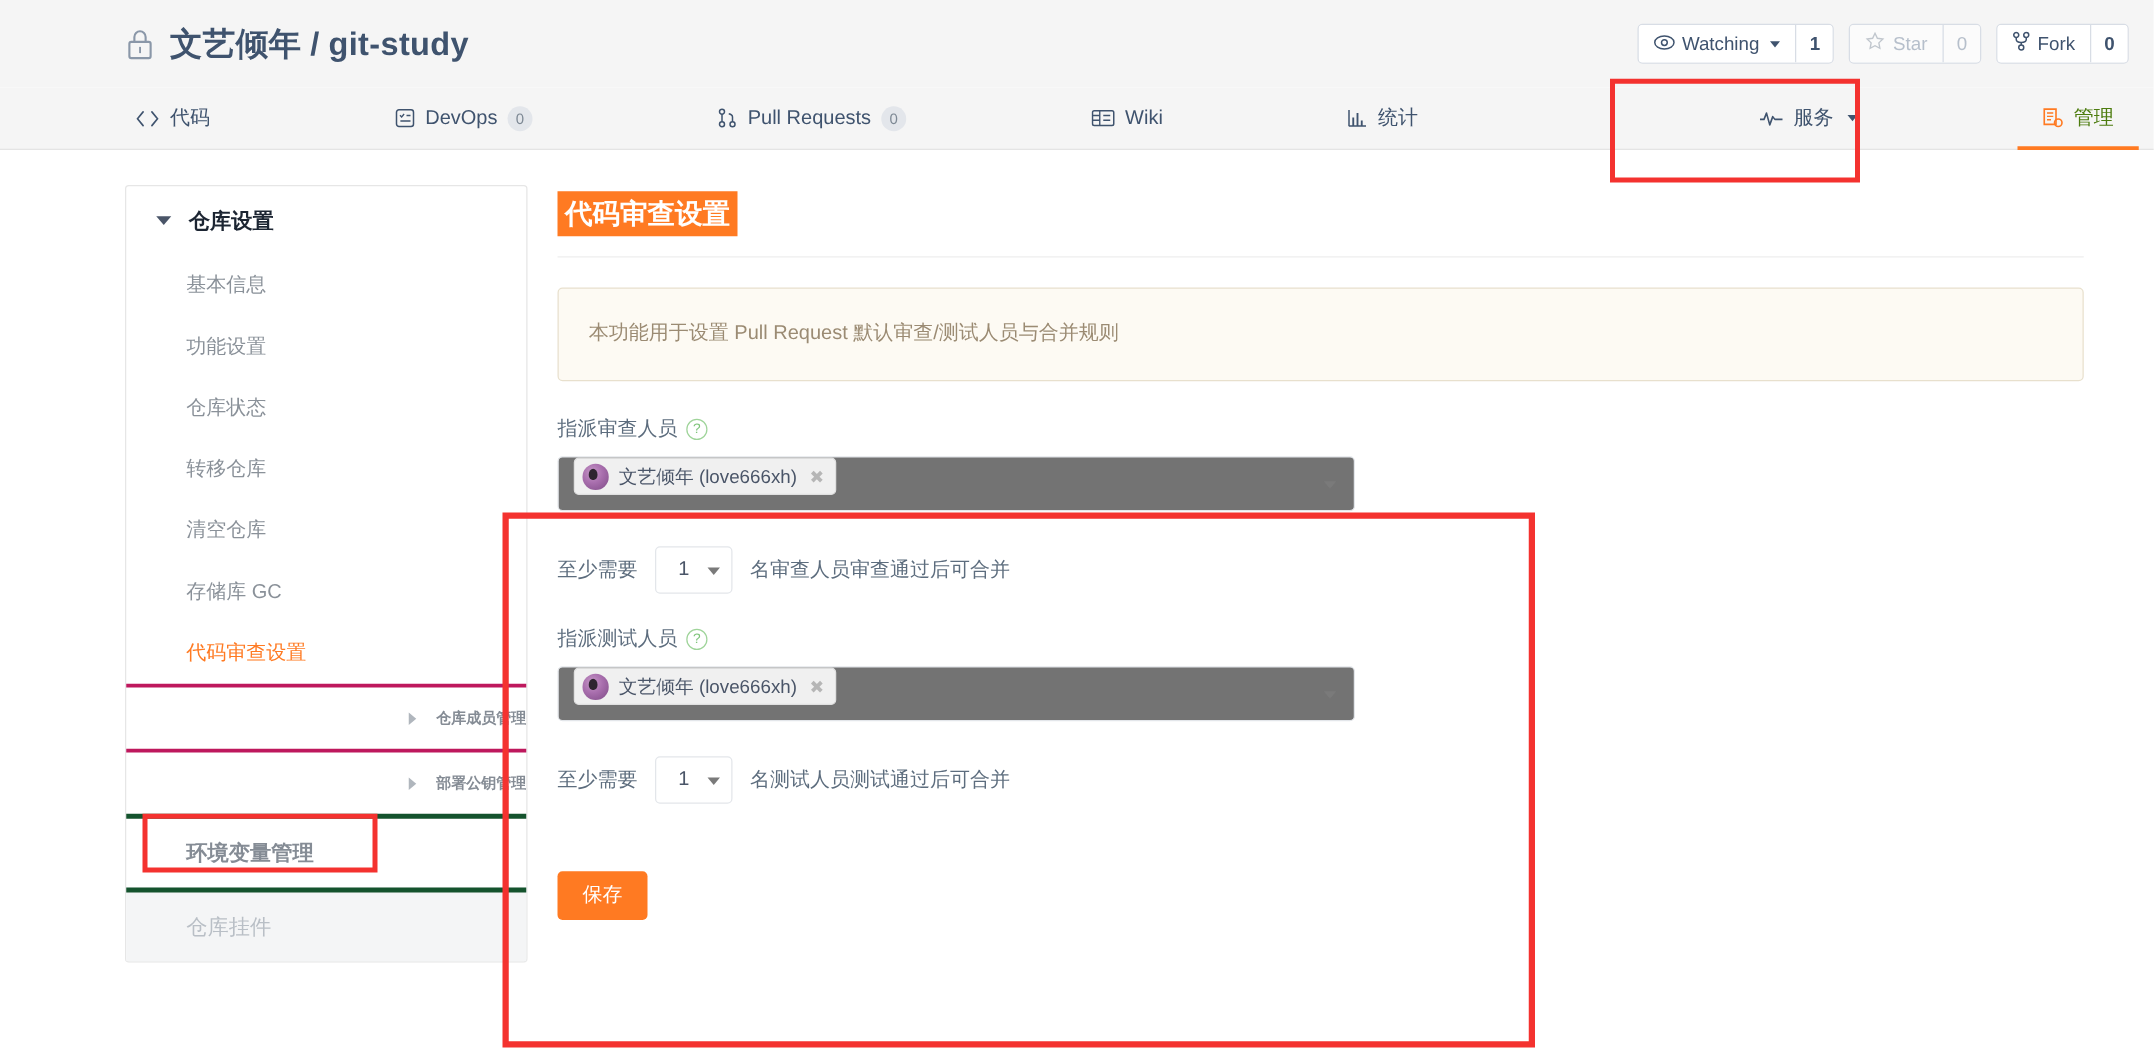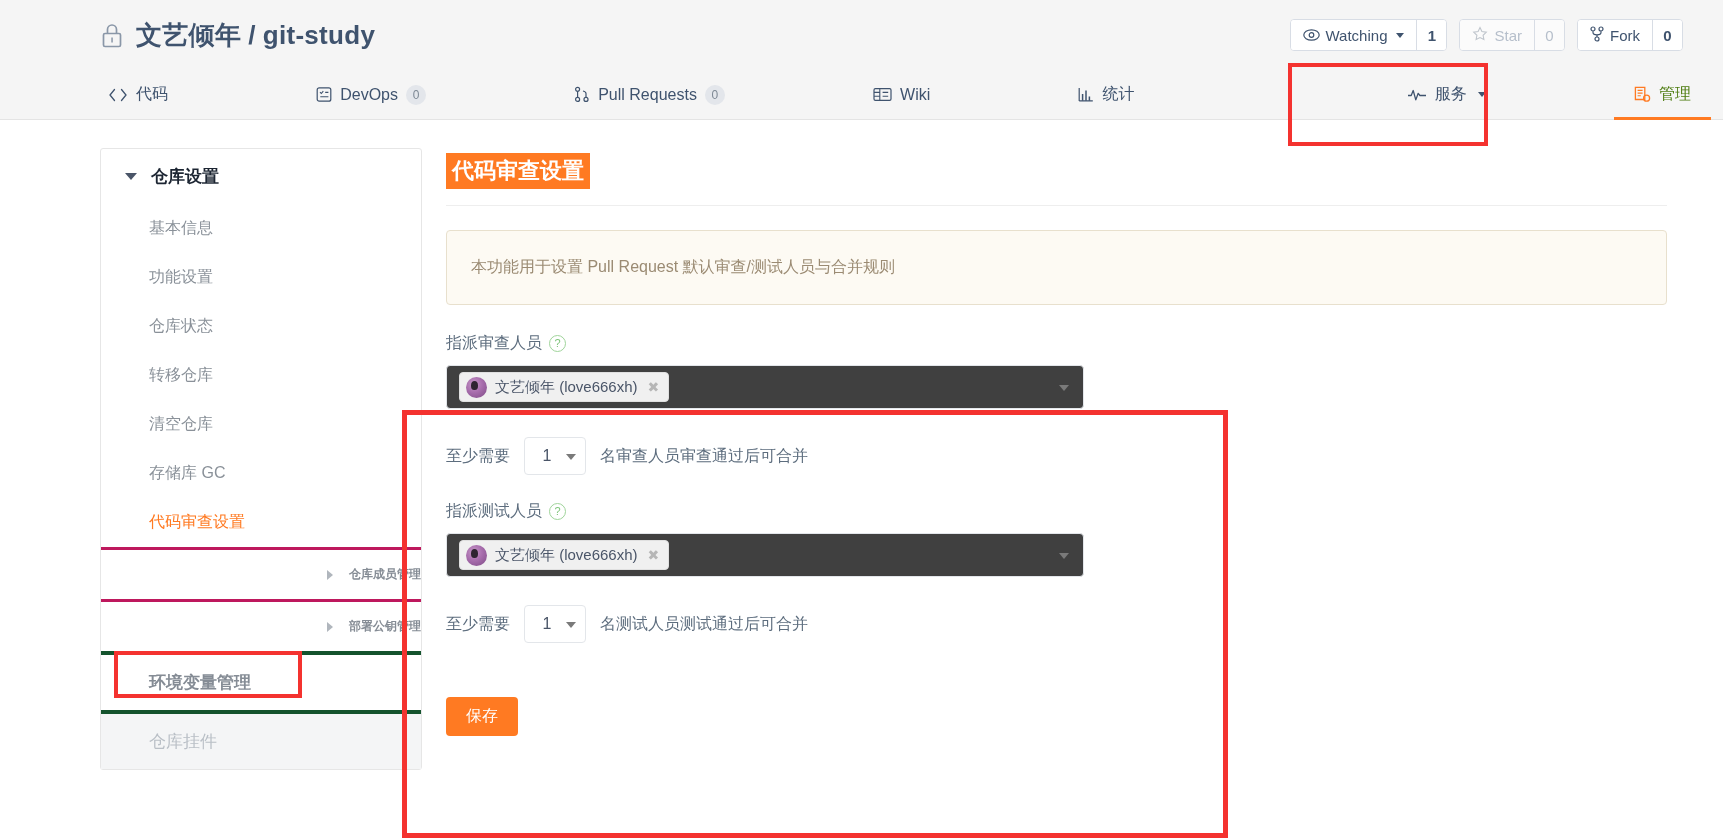--- a/index.html
+++ b/index.html
@@ -10,21 +10,21 @@
     font-family: "Liberation Sans", "DejaVu Sans", sans-serif;
     overflow: hidden;
   }
 
   
   .header {
     height: 70px;
     background: #f5f5f5;
     display: flex;
     align-items: center;
-    padding: 0 40px 0 100px;
+    padding: 0 20px 0 100px;
     position: relative;
   }
   .repo-title {
     display: flex;
     align-items: center;
     font-size: 26px;
     font-weight: bold;
     color: #3f536e;
     letter-spacing: .3px;
   }
@@ -259,25 +259,24 @@
     border-radius: 50%;
     color: #7ec47a;
     font-size: 11px;
     line-height: 1;
     cursor: pointer;
   }
   .select-box {
     position: relative;
     border: 1px solid #e3e6ea;
     border-radius: 4px;
-    background: #404040;
+    background: #737373;
     height: 44px;
     width: 638px;
     display: flex;
-    align-items: center;
     padding: 0 12px;
     cursor: pointer;
   }
   .chip {
     display: inline-flex;
     align-items: center;
     gap: 8px;
     background: #f0f0f0;
     border: 1px solid #e0e0e0;
     border-radius: 4px;

